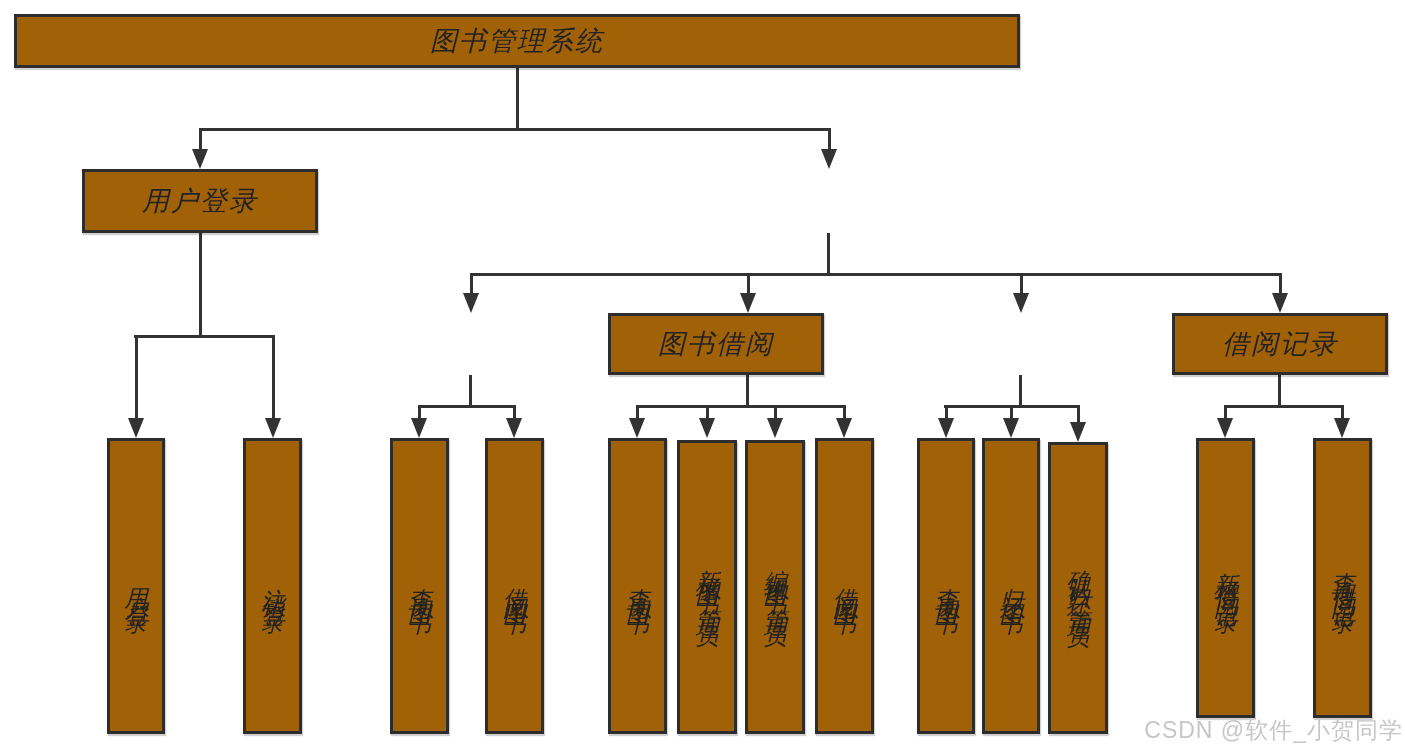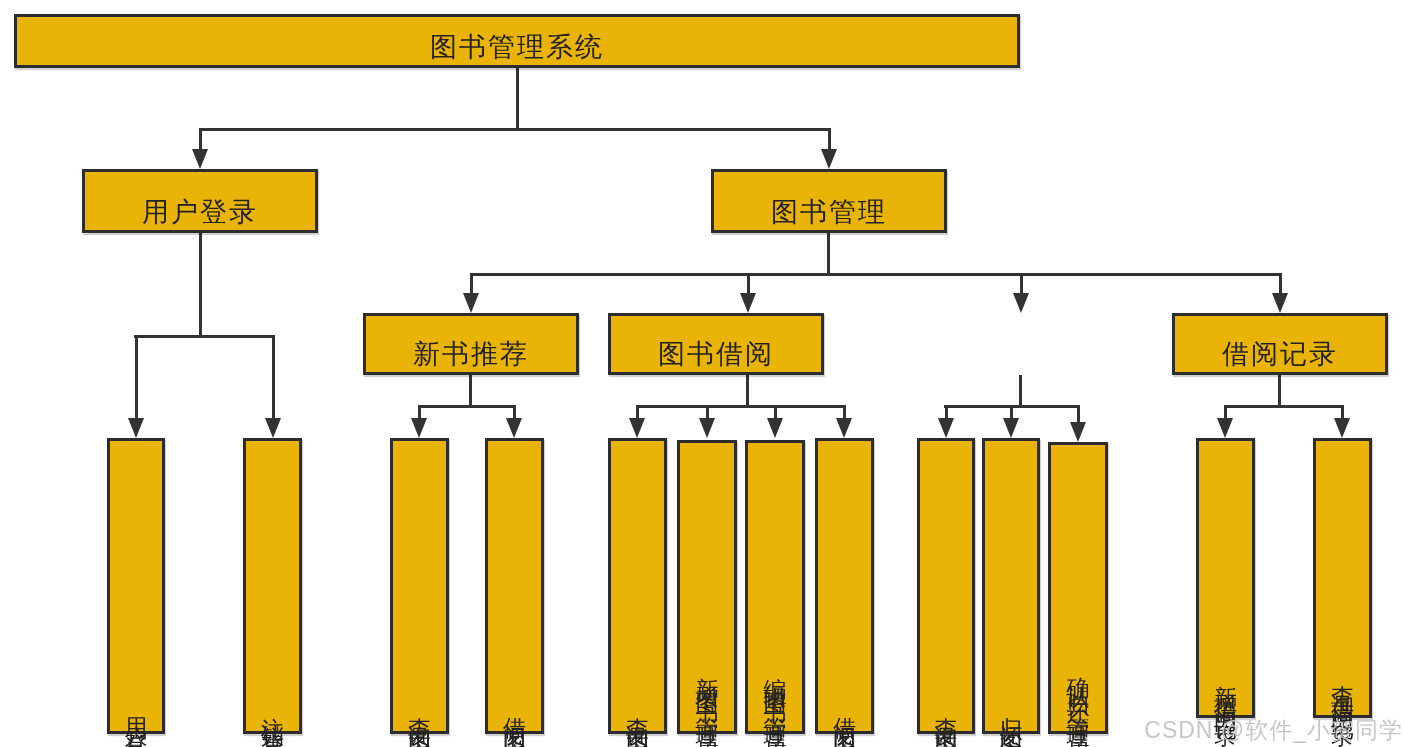--- a/index.html
+++ b/index.html
@@ -13,28 +13,29 @@
   #canvas{
     position:relative;
     width:1405px;height:747px;
     background:var(--bg);
     overflow:hidden;
     font-family:"Liberation Sans","DejaVu Sans",sans-serif;
   }
   .box{
     position:absolute;
     box-sizing:border-box;
-    background:#eab308;
+    background:#a16207;
     border:3px solid var(--border);
     display:flex;
-    align-items:flex-end;
+    align-items:center;
     justify-content:center;
     color:var(--text);
     box-shadow:1px 2px 1px rgba(0,0,0,0.18);
     z-index:2;
+    font-style:italic;
   }
   .hlabel{
     font-size:27px;
     letter-spacing:2px;
     white-space:nowrap;
   }
   .vlabel{
     writing-mode:vertical-rl;
     text-orientation:mixed;
     font-size:23px;
@@ -85,27 +86,21 @@
 
 <div id="canvas">
 
   <div class="box" style="left:14px;top:14px;width:1006px;height:54px;">
     <span class="hlabel">图书管理系统</span>
   </div>
 
   <div class="box" style="left:82px;top:169px;width:236px;height:64px;">
     <span class="hlabel">用户登录</span>
   </div>
-  <div class="box" style="left:711px;top:169px;width:236px;height:64px;">
-    <span class="hlabel">图书管理</span>
-  </div>
 
-  <div class="box" style="left:363px;top:313px;width:216px;height:62px;">
-    <span class="hlabel">新书推荐</span>
-  </div>
   <div class="box" style="left:608px;top:313px;width:216px;height:62px;">
     <span class="hlabel">图书借阅</span>
   </div>
   <div class="box" style="left:1172px;top:313px;width:216px;height:62px;">
     <span class="hlabel">借阅记录</span>
   </div>
 
   <div class="box" style="left:107px;top:438px;width:58px;height:296px;">
     <span class="vlabel">用户登录</span>
   </div>

